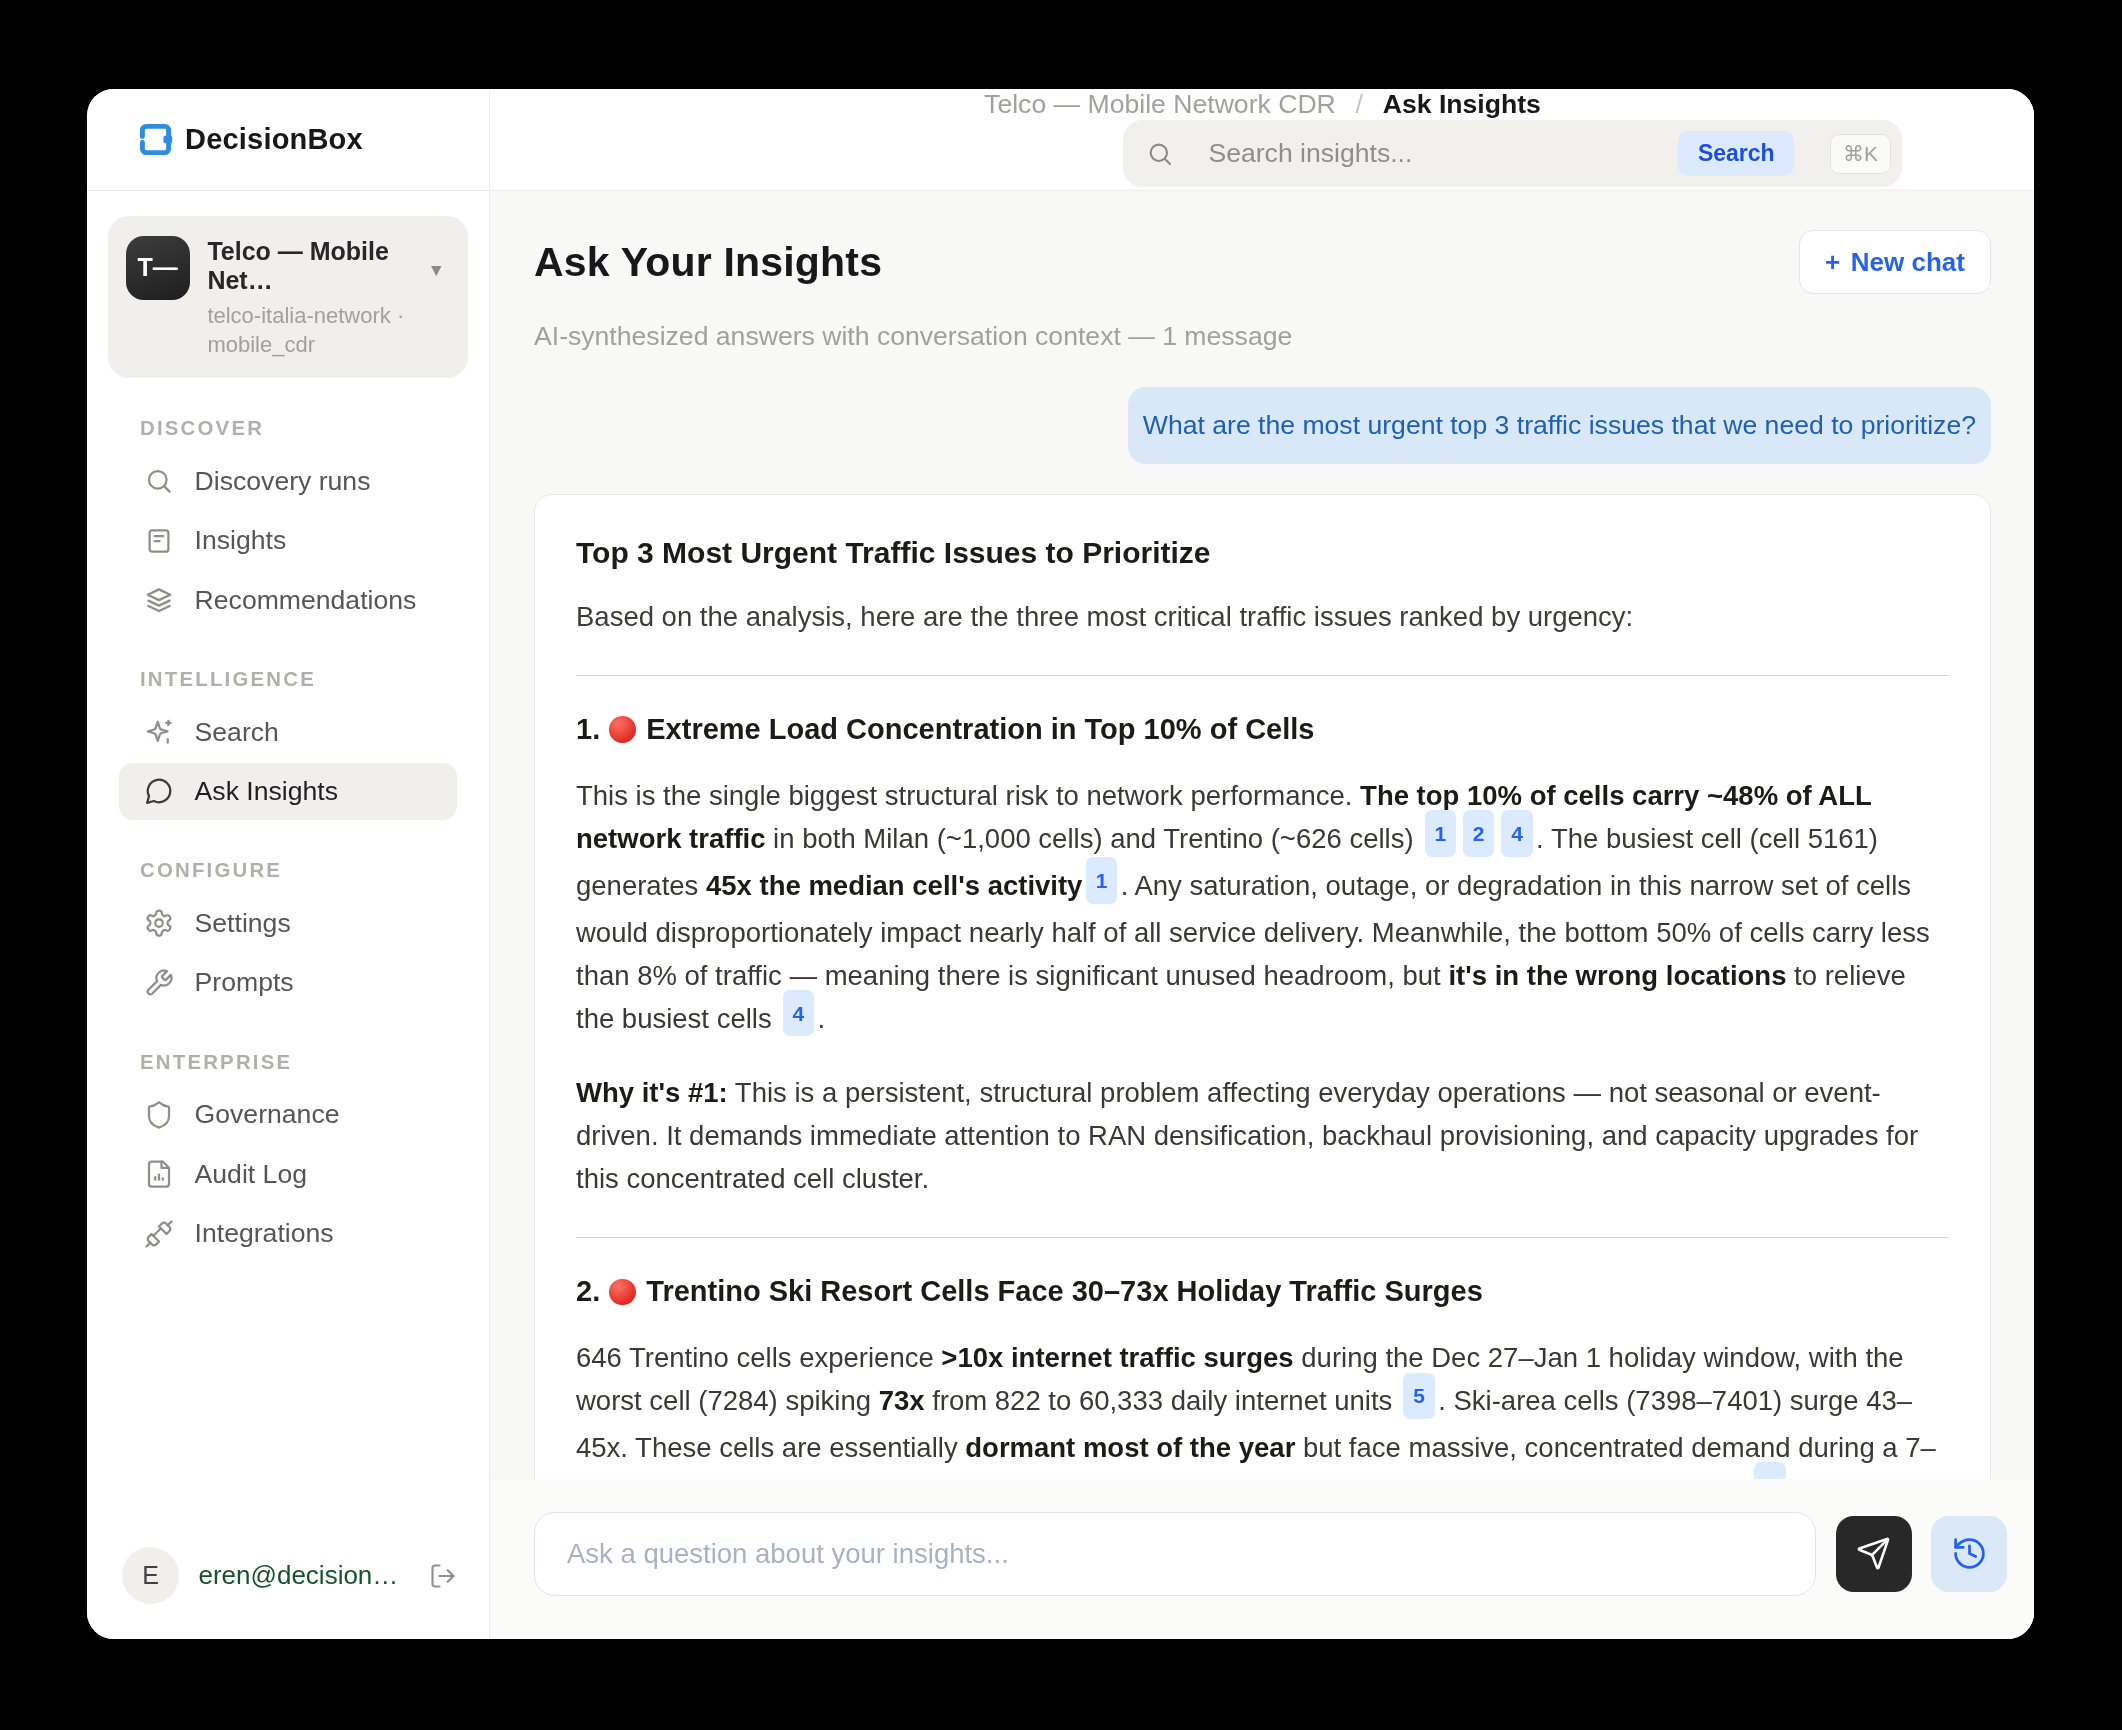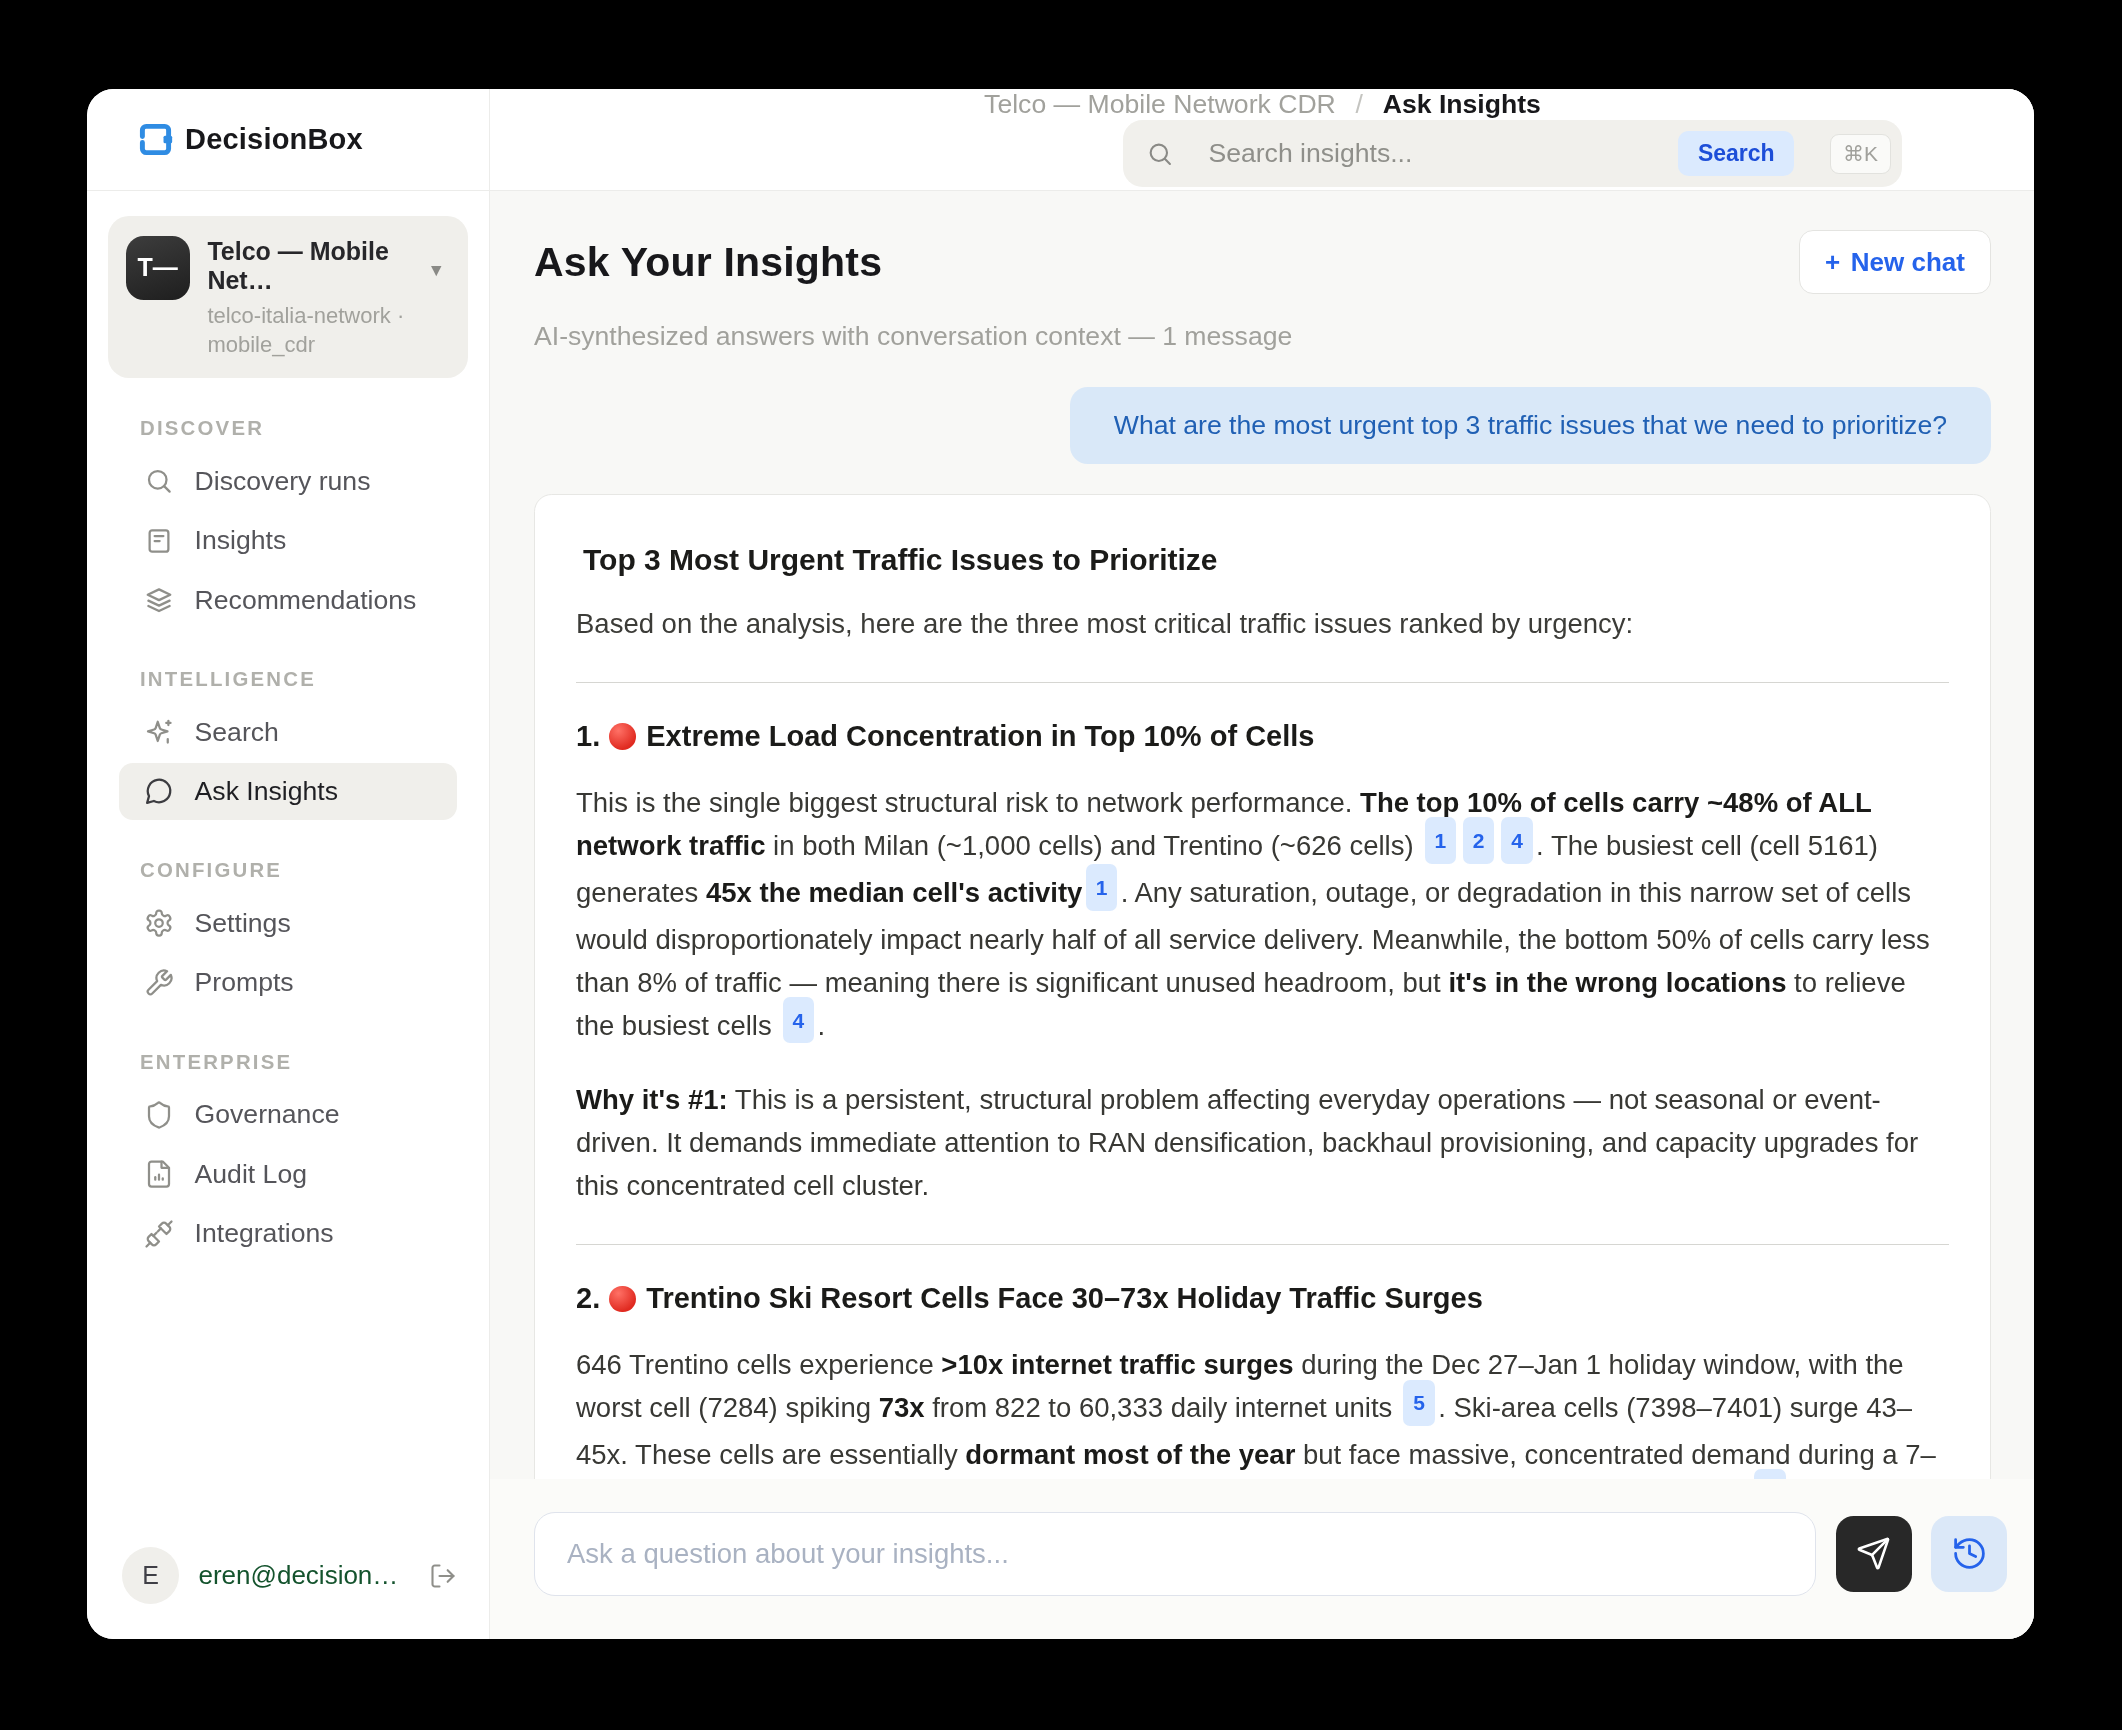--- a/index.html
+++ b/index.html
@@ -53,24 +53,24 @@
   .kbd{background:#fafaf8;border:1.8px solid #e2e2de;color:#a1a19c;font-size:21px;border-radius:8.9px;
        padding:7px 12.4px;margin-left:3.5px;}
   .content{flex:1;overflow:hidden;display:flex;flex-direction:column;padding:39px 43px 0 44px;}
   .title-row{display:flex;align-items:center;}
   h1{margin:0;font-size:41px;font-weight:700;color:#18181b;letter-spacing:0.2px;}
   .new-chat{margin-left:auto;height:64px;background:#fff;border:1.8px solid #e4e4e1;border-radius:14px;
             display:flex;align-items:center;gap:10.6px;padding:0 25px;color:#2563eb;font-size:26px;
             font-weight:600;cursor:pointer;font-family:inherit;}
   .subtitle{font-size:26.6px;color:#a1a19c;margin-top:27px;}
   .bubble{margin-left:auto;margin-top:35px;background:#d9e8f8;color:#2060b4;font-size:26.6px;
-          border-radius:17.7px;padding:21px 44px;line-height:35px;}
+          border-radius:17.7px;padding:21px 15px;line-height:35px;}
   .card{margin-top:30px;background:#fff;border:1.8px solid #e7e7e4;border-radius:17.7px;
         padding:41px 41px 37px 41px;}
-  .card h3{margin:7px;font-size:30px;font-weight:700;color:#1b1b19;}
+  .card h3{margin:0;font-size:30px;font-weight:700;color:#1b1b19;}
   .intro{margin:25px 0 0;font-size:27.5px;color:#3c3c38;line-height:43px;}
   .card hr{border:none;border-top:1.8px solid #d6d6d2;margin:37px 0;}
   .sec-title{margin:0;font-size:29px;font-weight:700;color:#1b1b19;display:flex;align-items:center;}
   .dot{width:26.6px;height:26.6px;border-radius:50%;display:inline-block;margin:0 10.6px 0 8.9px;flex:none;
        background:radial-gradient(circle at 35% 28%,#ff7166,#e02a20 72%);}
   .body{margin:28px 0 0;font-size:27.5px;color:#383834;line-height:43px;}
   .body .b{font-weight:700;color:#1b1b19;}
   .cite{display:inline-block;background:#dbeafe;color:#2563eb;font-size:21px;font-weight:600;
         border-radius:7px;padding:1.8px 9.8px;margin:0 3.5px;position:relative;top:-7px;cursor:pointer;}
   

